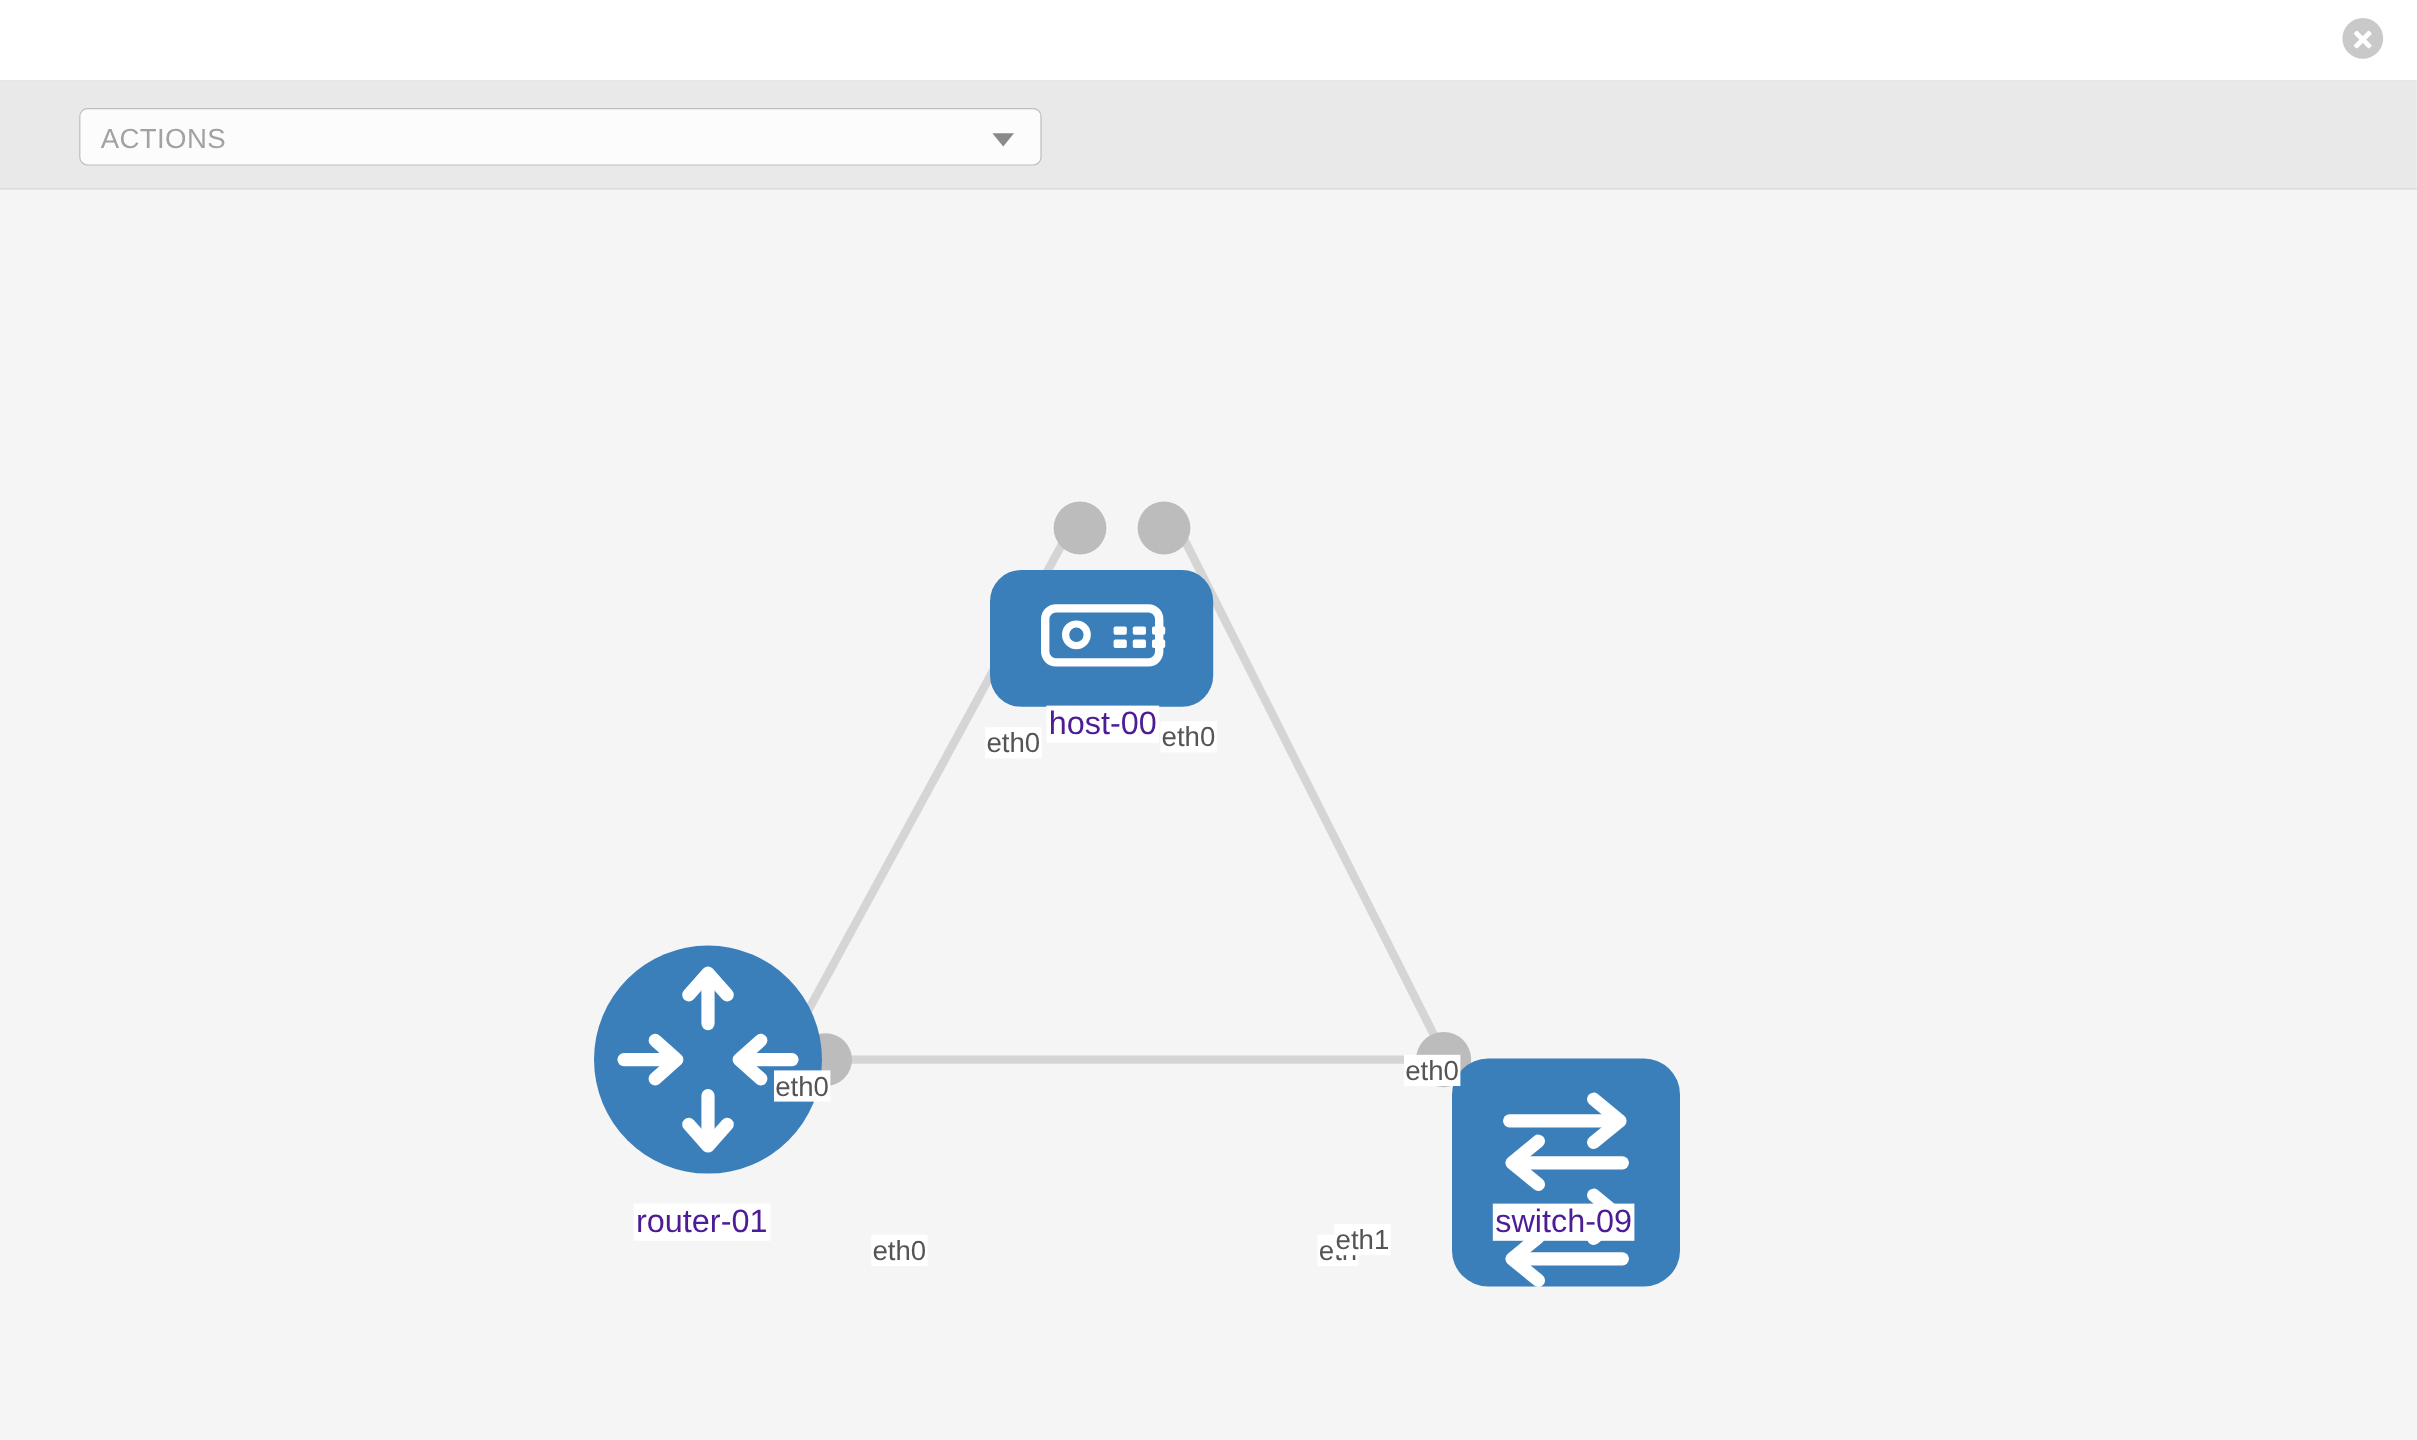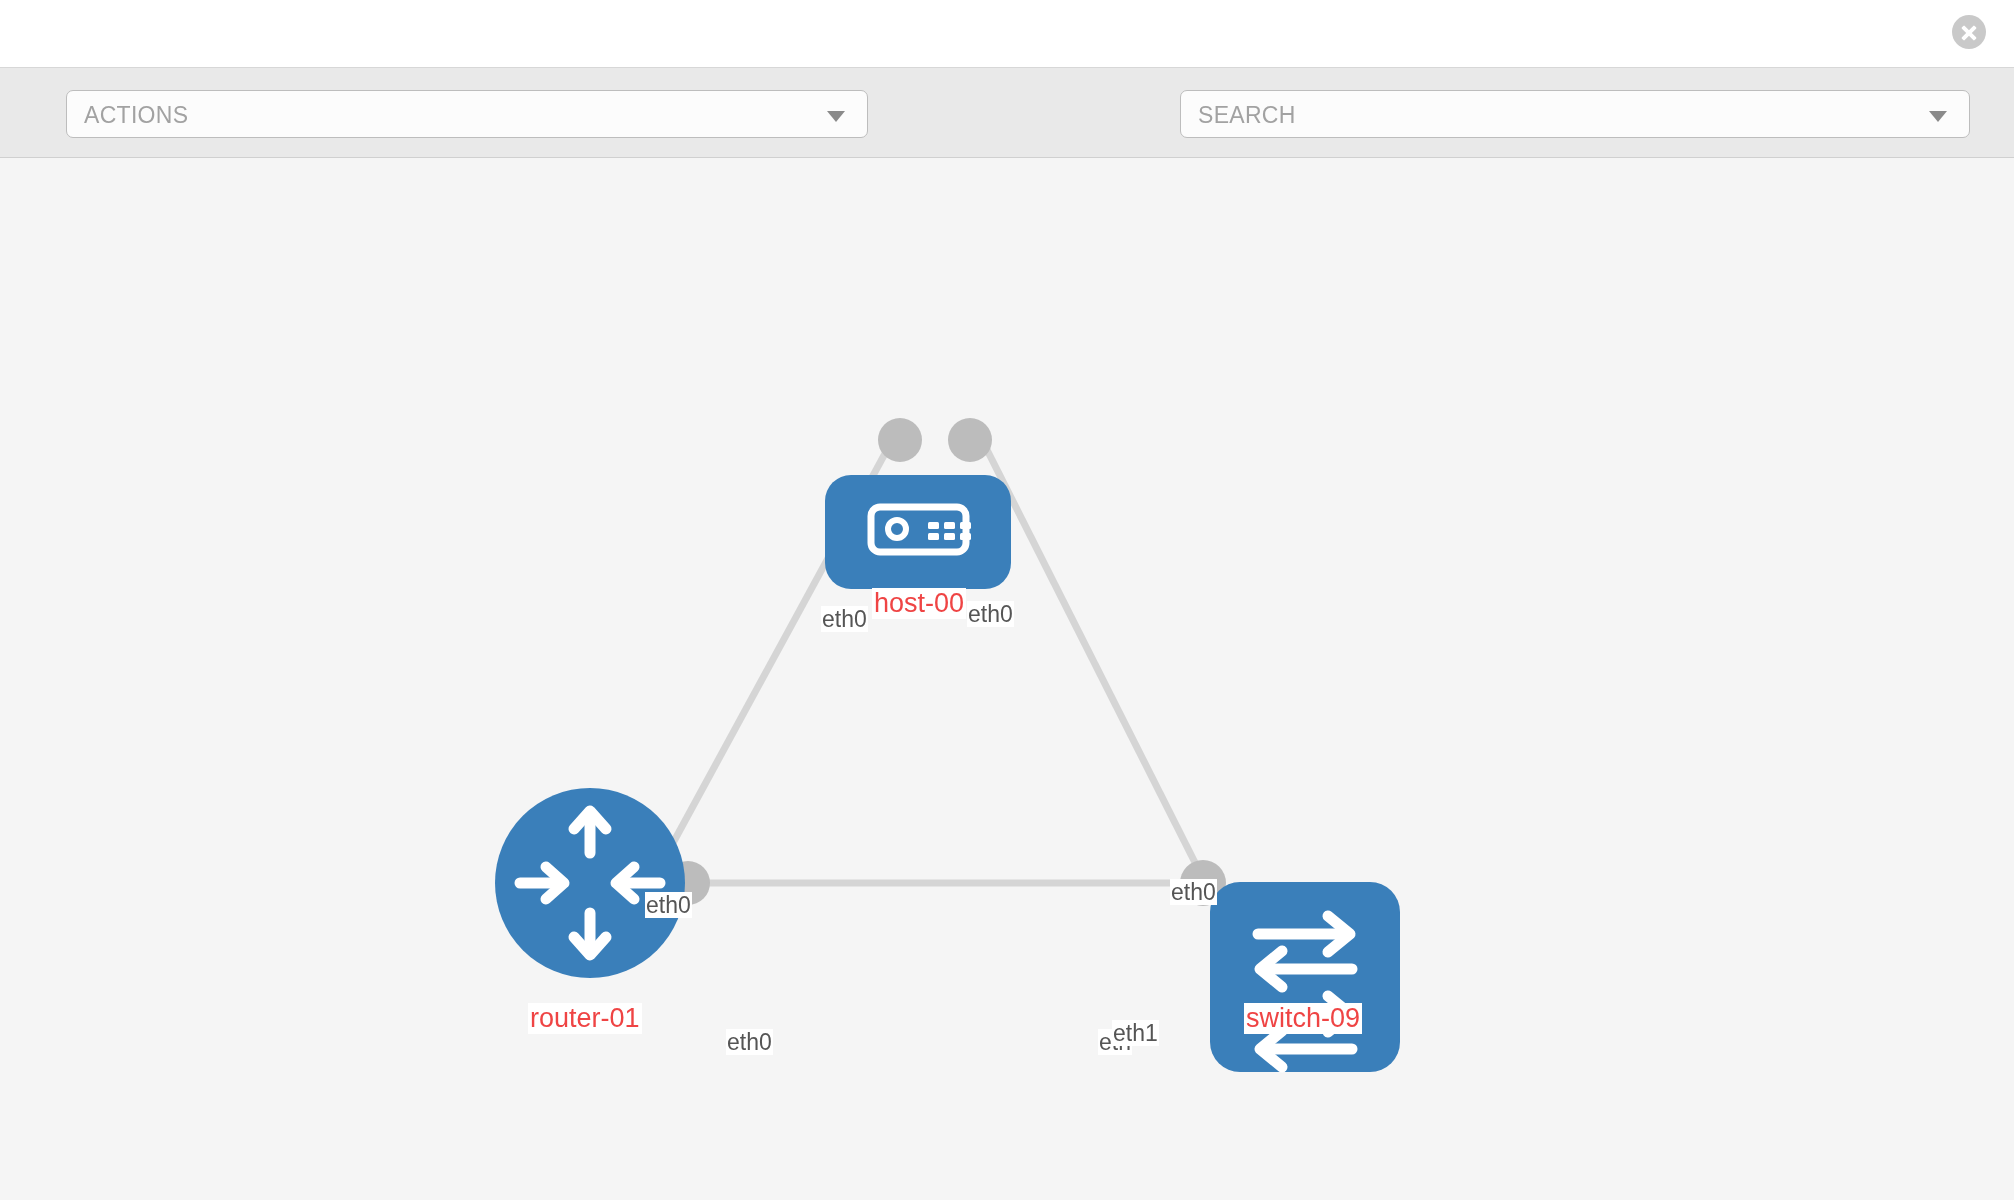--- a/index.html
+++ b/index.html
@@ -125,21 +125,21 @@
     overflow: hidden;
   }
   #topology-svg {
     position: absolute;
     left: 0; top: 0;
   }
 
   .node-label {
     position: absolute;
     font-size: 27px;
-    color: #ef4444;
+    color: #4c1d95;
     background: #ffffff;
     white-space: nowrap;
     padding: 0 2px;
     line-height: 1.15;
   }
   .iface-label {
     position: absolute;
     font-size: 23px;
     color: #555555;
     background: #ffffff;
@@ -171,24 +171,20 @@
     </svg>
   </span>
 
   <span id="key-icon">
     <svg width="40" height="40" viewBox="0 0 24 24" fill="#7b8291">
       <path d="M8.6 2.4a5.6 5.6 0 0 0-4.2 9.3L2 14.1v2.2h2.2l.2 1.9h2l.2 1.9h2.3l2.5-2.5a5.6 5.6 0 0 0 3.5-9.6 5.6 5.6 0 0 0-6.3-5.6zm-.2 2.2a3.4 3.4 0 1 1 0 6.8 3.4 3.4 0 0 1 0-6.8z" transform="rotate(-35 12 12)"></path>
       <circle cx="9.3" cy="8.4" r="2.0" fill="#e9e9e9"></circle>
     </svg>
   </span>
 
-  <div id="search-box">
-    <span id="search-placeholder">SEARCH</span>
-    <span class="caret"></span>
-  </div>
 </div>
 
 <div id="canvas">
 
   <svg id="topology-svg" width="2014" height="1042">
 
     <g>
       <line x1="900" y1="268" x2="655" y2="718" stroke="#d5d5d5" stroke-width="7"></line>
       <line x1="975" y1="268" x2="1232" y2="778" stroke="#d5d5d5" stroke-width="7"></line>
       <line x1="680" y1="725" x2="1210" y2="725" stroke="#d5d5d5" stroke-width="7"></line>

